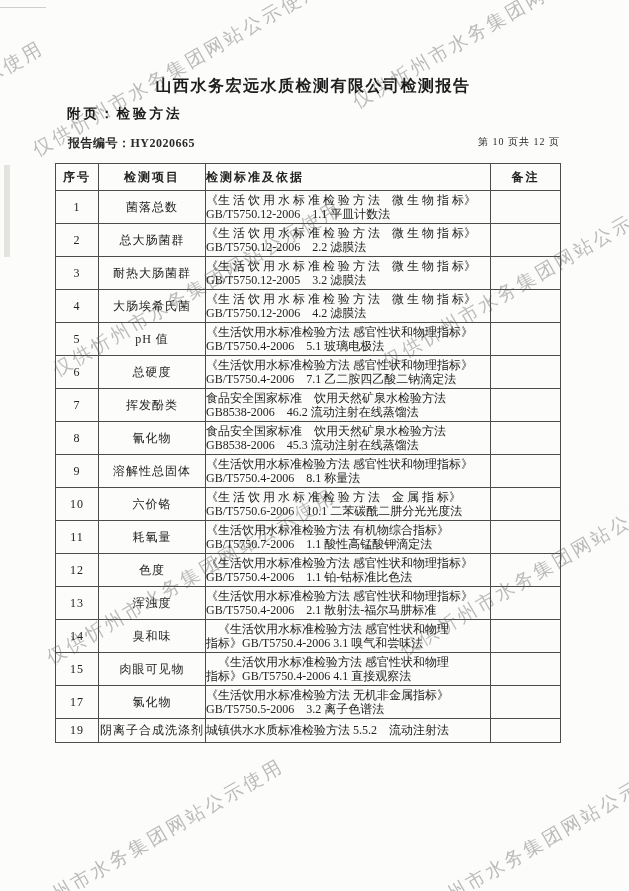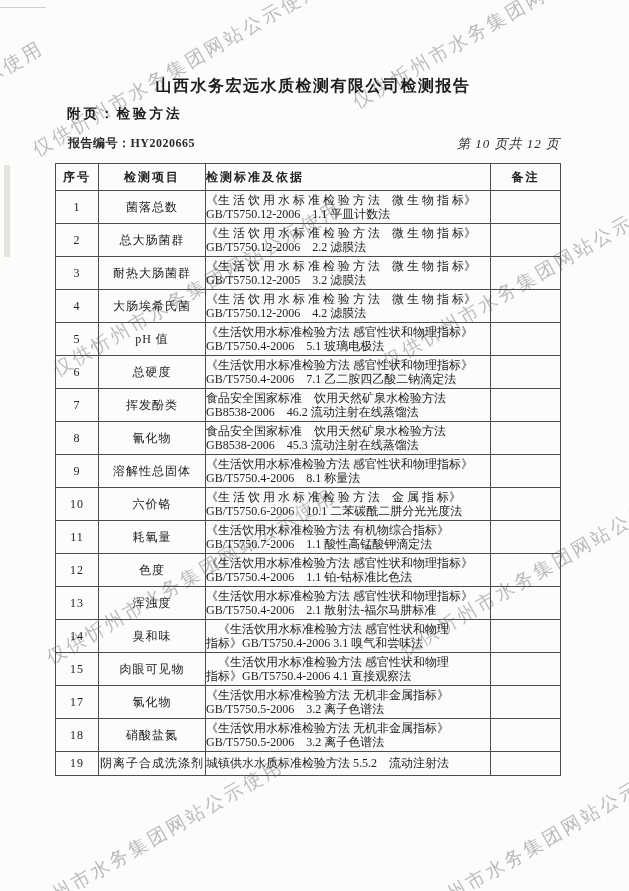--- a/index.html
+++ b/index.html
@@ -36,21 +36,21 @@
   .subtitle{
     position:absolute;top:105px;left:57px;
     font-size:13.5px;font-weight:bold;letter-spacing:3px;color:#1c1c1c;margin-left:10px;
   }
   .report-row{
     position:absolute;top:135px;left:68px;width:492px;
     display:flex;justify-content:space-between;align-items:flex-start;
     font-size:12px;
   }
   .report-no{font-weight:bold;letter-spacing:0.5px;}
-  .page-info{font-size:13px;letter-spacing:1px;font-style:italic;}
+  .page-info{font-size:10px;letter-spacing:1px;}
   
   table.methods{
     position:absolute;left:55px;top:163px;
     width:505px;border-collapse:collapse;table-layout:fixed;
     font-size:12px;color:#222;
   }
   table.methods th,table.methods td{
     border:1px solid #4c4c4c;
     padding:0;overflow:hidden;
   }
@@ -270,29 +270,20 @@
   <tr>
     <td class="no">17</td>
     <td class="item">氯化物</td>
     <td class="std">
       <div class="std-line">《生活饮用水标准检验方法 无机非金属指标》</div>
       <div class="std-line">GB/T5750.5-2006　3.2 离子色谱法</div>
     </td>
     <td class="remark"></td>
   </tr>
 
-  <tr>
-    <td class="no">18</td>
-    <td class="item">硝酸盐氮</td>
-    <td class="std">
-      <div class="std-line">《生活饮用水标准检验方法 无机非金属指标》</div>
-      <div class="std-line">GB/T5750.5-2006　3.2 离子色谱法</div>
-    </td>
-    <td class="remark"></td>
-  </tr>
 
   <tr>
     <td class="no">19</td>
     <td class="item">阴离子合成洗涤剂</td>
     <td class="std">
       <div class="std-line">城镇供水水质标准检验方法 5.5.2　流动注射法</div>
 
     </td>
     <td class="remark"></td>
   </tr>

